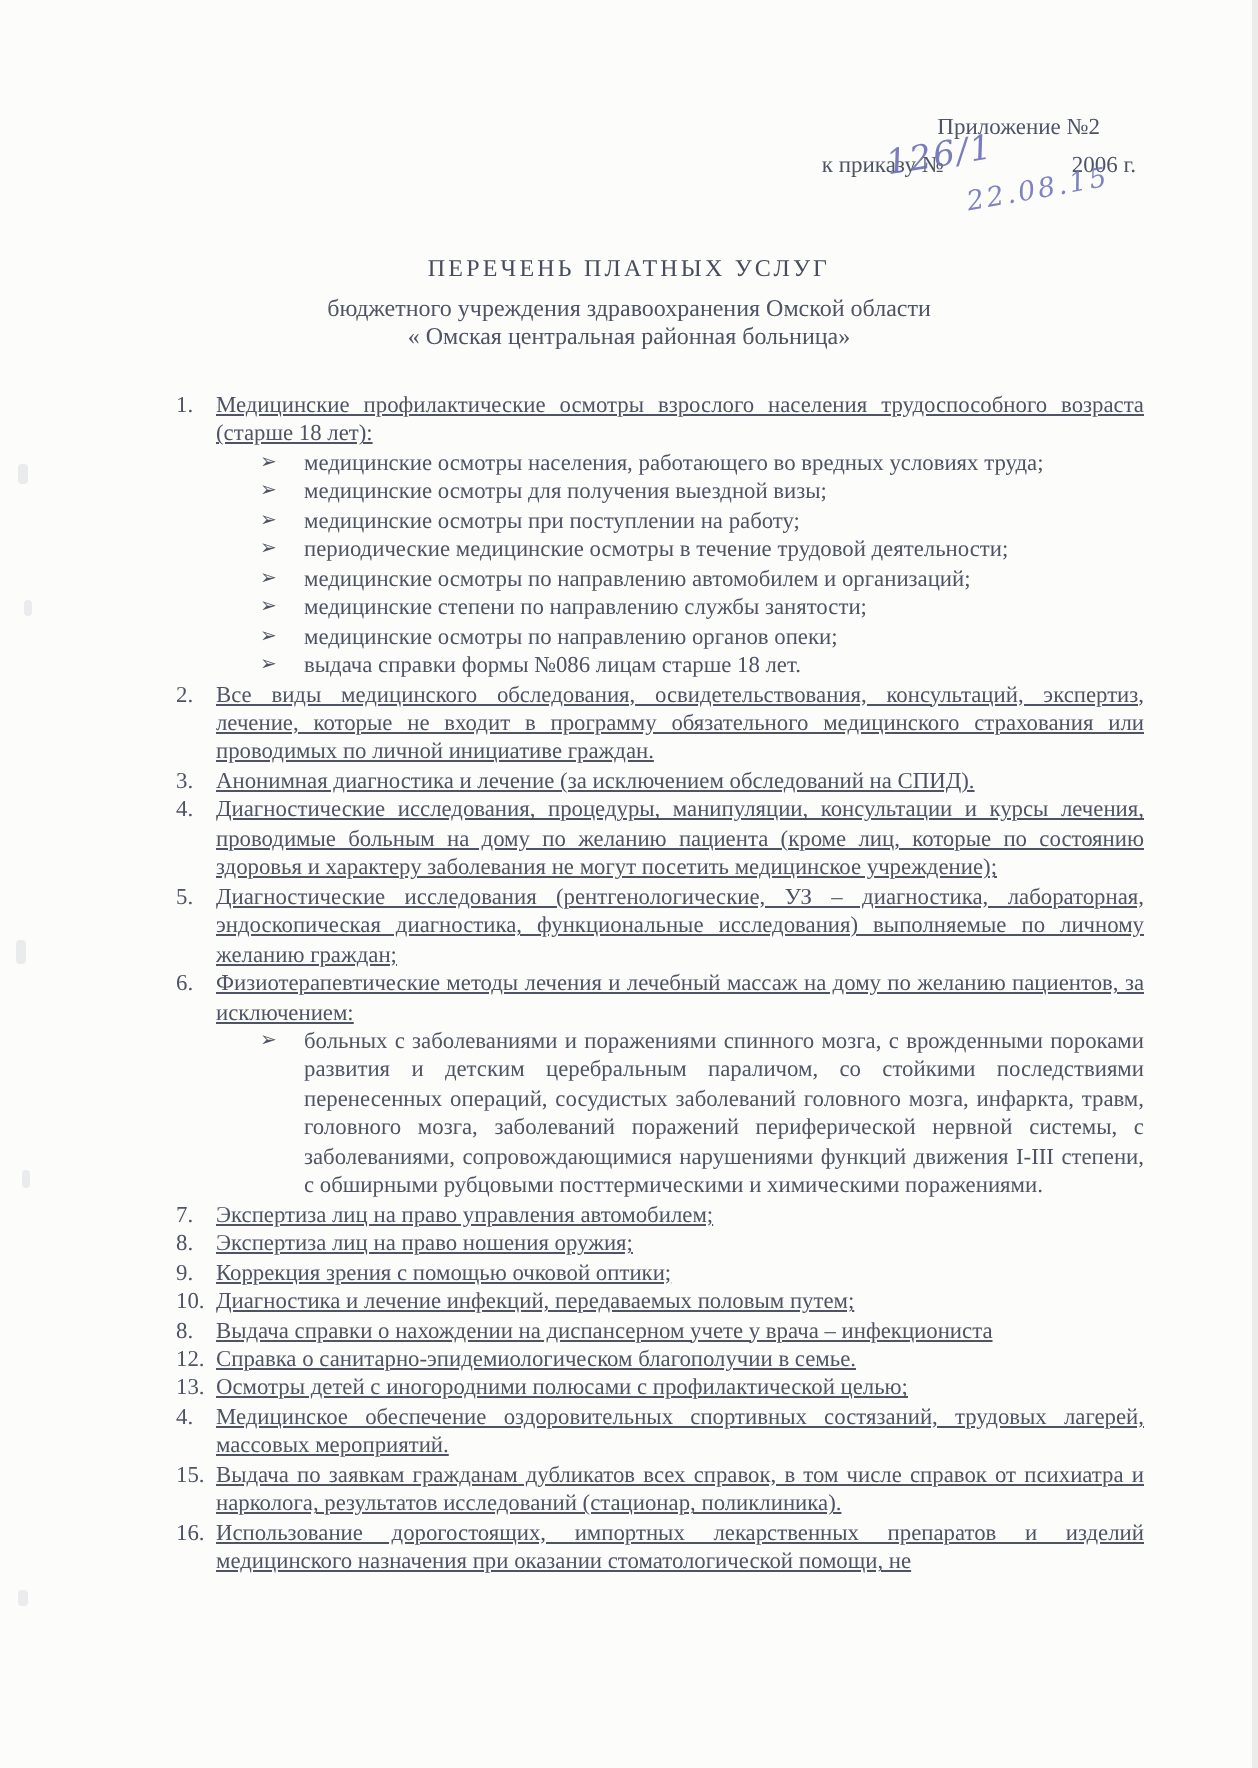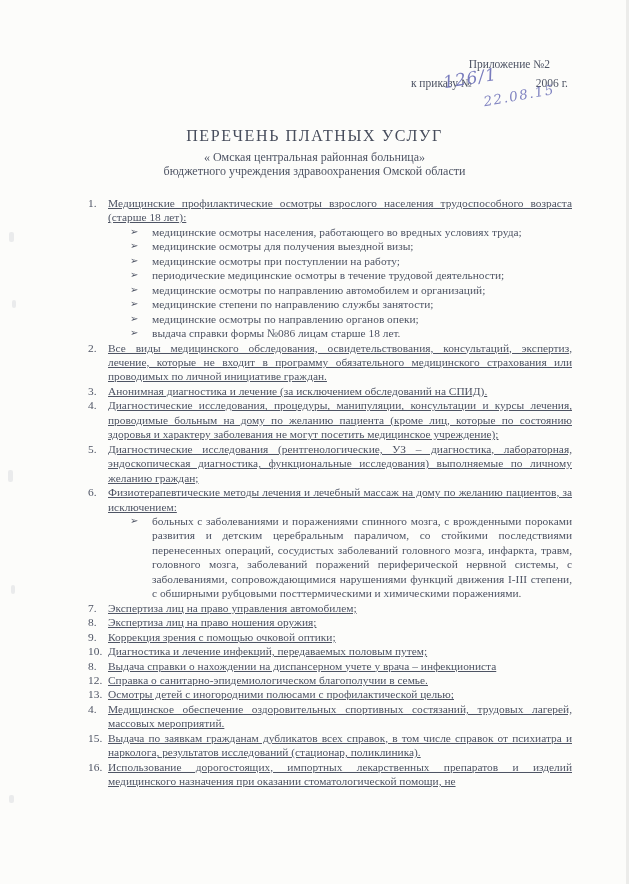--- a/index.html
+++ b/index.html
@@ -50,21 +50,21 @@
     transform:rotate(-10deg);
     opacity:.85;
   }
 
   
   .title-block{
     position:absolute;left:60px;right:60px;top:127px;
     text-align:center;color:#474d5c;
   }
   .doc-title{
-    font-size:16px;letter-spacing:1.6px;
+    font-size:12px;letter-spacing:1.6px;
     margin:0 0 5px 0;font-weight:normal;
   }
   .subtitle{font-size:12px;line-height:14px;margin:0;color:#4e5464;}
 
   
   .doc{
     position:absolute;left:88px;right:57px;top:196px;
     font-size:11.4px;line-height:14.45px;
     color:#4e5464;
   }
@@ -90,22 +90,22 @@
 
   <div class="corner">
     <div class="l1">Приложение №2</div>
     <div class="l2"><span>к приказу №</span><span class="gap"></span><span>2006 г.</span></div>
   </div>
   <div class="hand hand-num">126/1</div>
   <div class="hand hand-date">22.08.15</div>
 
   <div class="title-block">
     <h1 class="doc-title">ПЕРЕЧЕНЬ ПЛАТНЫХ УСЛУГ</h1>
+    <p class="subtitle">бюджетного учреждения здравоохранения Омской области</p>
     <p class="subtitle">« Омская центральная районная больница»</p>
-    <p class="subtitle">бюджетного учреждения здравоохранения Омской области</p>
   </div>
 
   <div class="doc">
 
     <div class="item">
       <span class="num">1.</span>
       <div class="txt">Медицинские профилактические осмотры взрослого населения трудоспособного возраста (старше 18 лет):</div>
       <div class="bullets">
         <div class="b">
             <span class="arr">➢</span>

